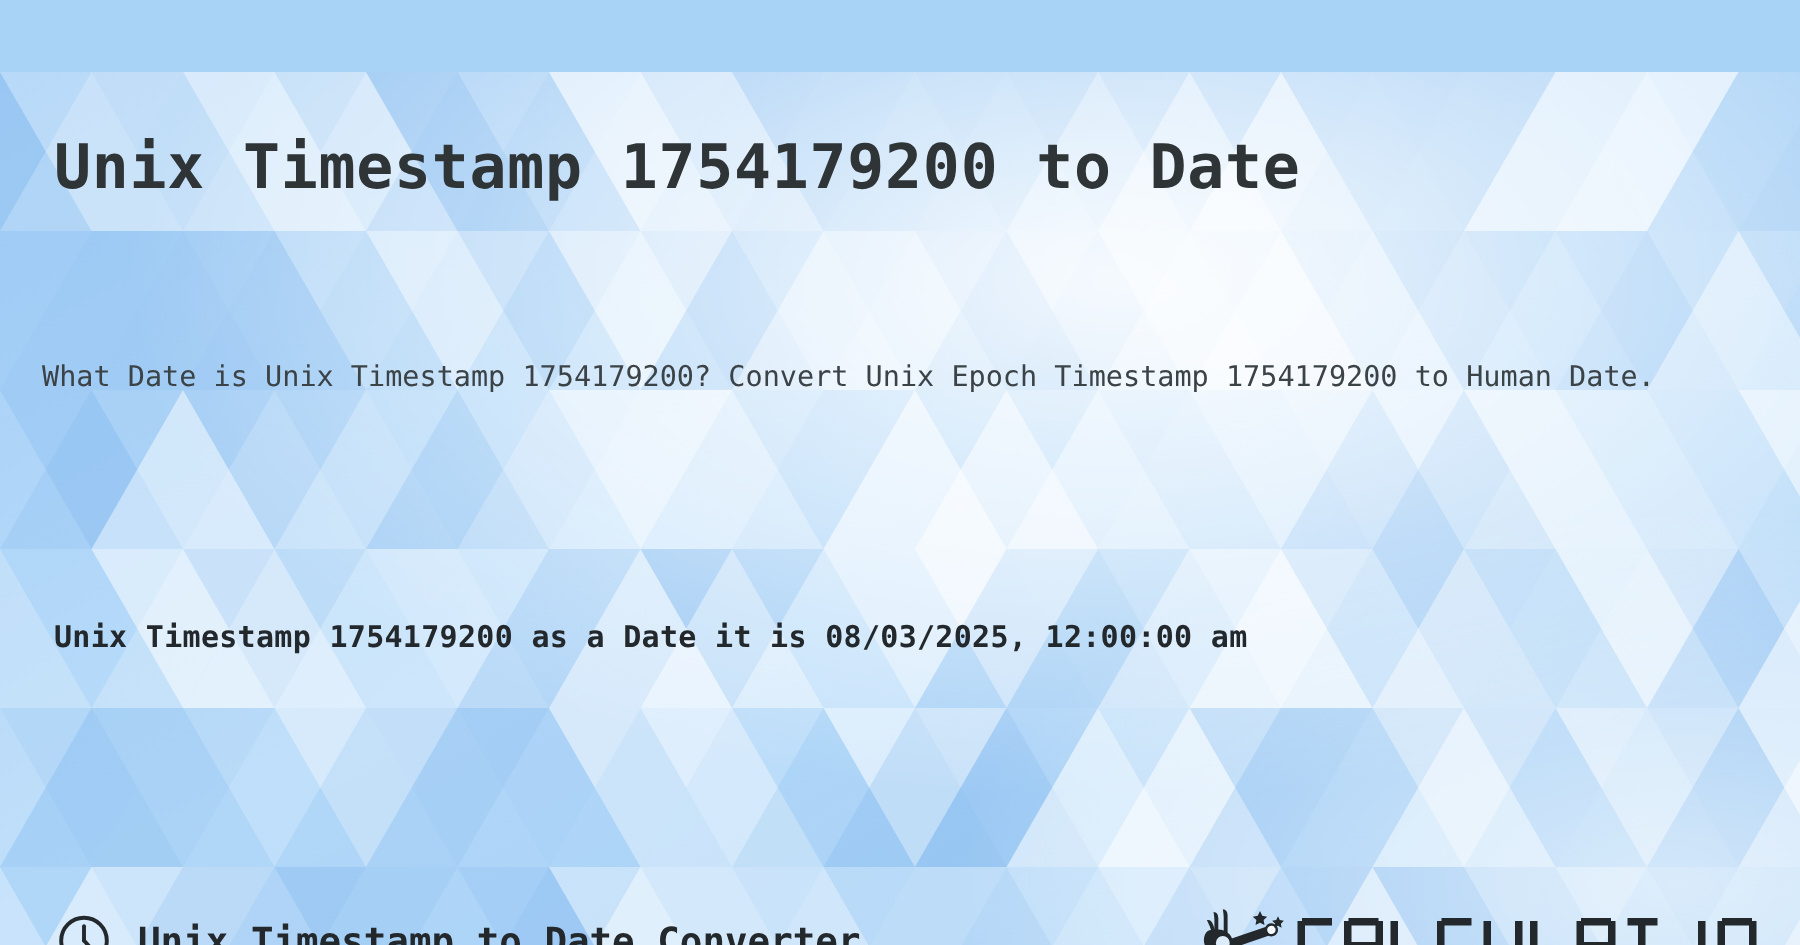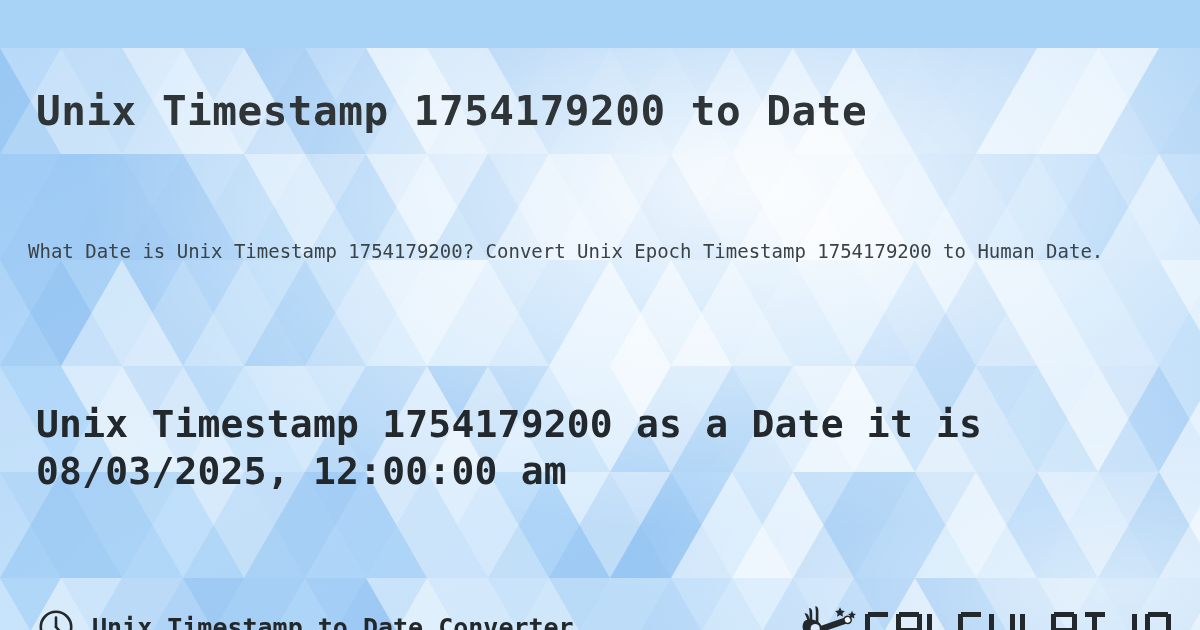--- a/index.html
+++ b/index.html
@@ -66,21 +66,21 @@
     line-height: 42px;
     letter-spacing: 0px;
   }
 
   .result {
     position: absolute;
     left: 36px;
     top: 353px;
     width: 1120px;
     font-family: "DejaVu Sans Mono", monospace;
-    font-size: 38px;
+    font-size: 20px;
     font-weight: bold;
     color: #22282b;
     line-height: 47px;
     letter-spacing: 0.2px;
   }
 
   
   .footer {
     position: absolute;
     left: 0;

